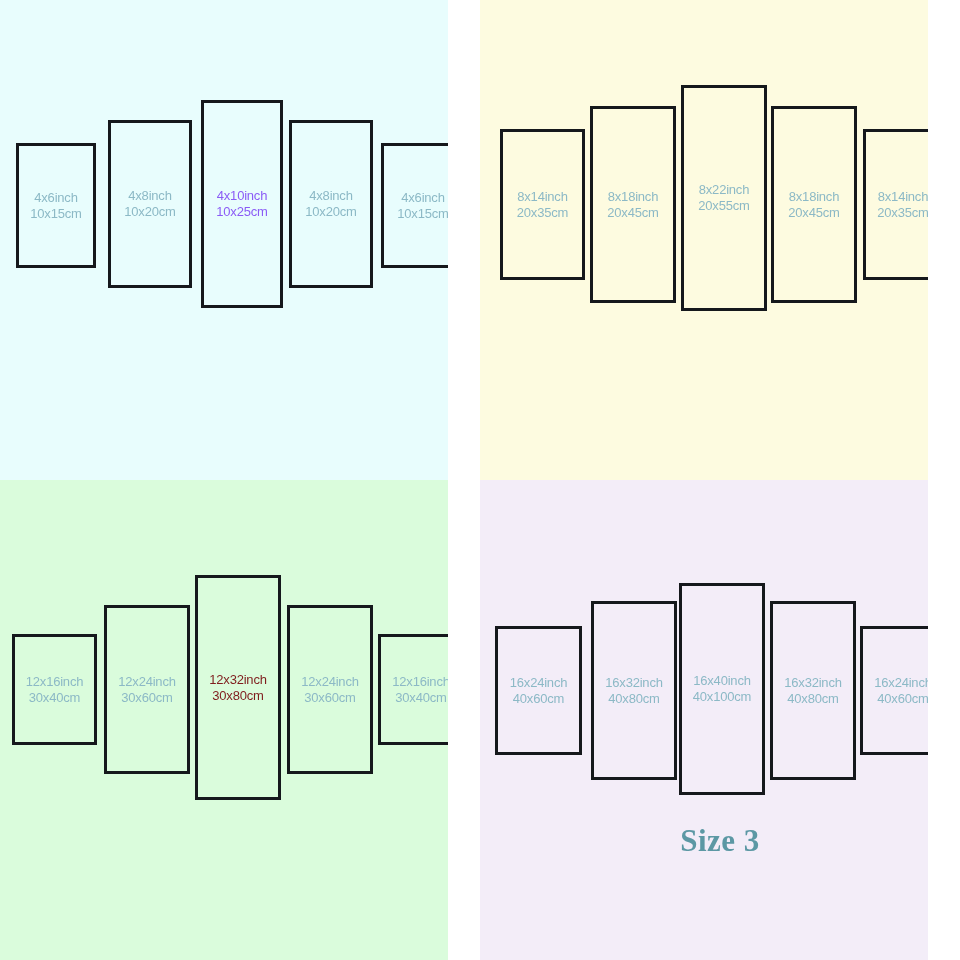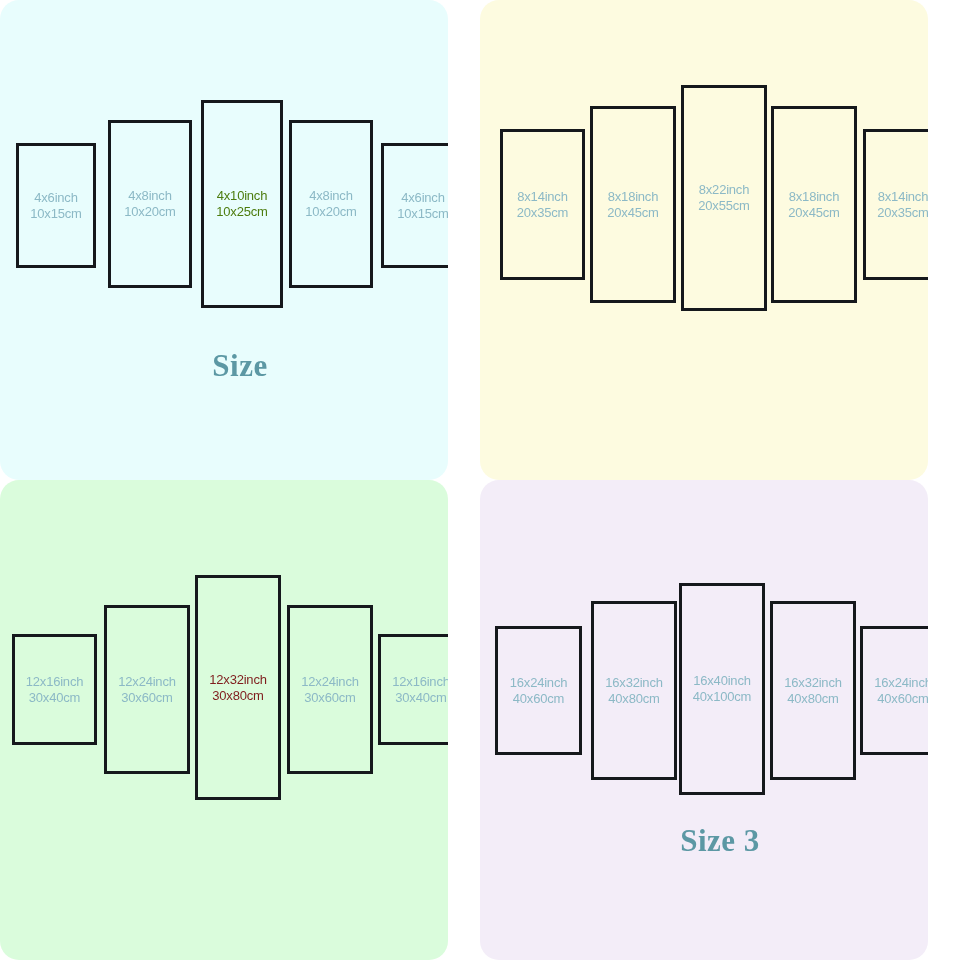--- a/index.html
+++ b/index.html
@@ -19,21 +19,20 @@
     height: 960px;
     display: grid;
     grid-template-columns: 480px 480px;
     grid-template-rows: 480px 480px;
   }
   .quadrant {
     position: relative;
     width: 448px;
     height: 480px;
     overflow: hidden;
-    border-radius: 19px;
   }
   .panel-stage {
     position: absolute;
     left: 0;
     top: 0;
     width: 480px;
     height: 480px;
   }
   .panel {
     position: absolute;
@@ -76,30 +75,29 @@
 <div id="chart-root">
     <div class="quadrant" style="background: rgb(232, 253, 253);">
       <div class="panel-stage">
         <div class="panel" style="left: 16px; top: 143px; width: 80px; height: 125px; border-color: rgb(21, 24, 28);">
           <div class="panel-label" style="color: rgb(140, 185, 198);"><span>4x6inch</span><span class="line2">10x15cm</span></div>
         </div>
         <div class="panel" style="left: 108px; top: 120px; width: 84px; height: 168px; border-color: rgb(21, 24, 28);">
           <div class="panel-label" style="color: rgb(140, 185, 198);"><span>4x8inch</span><span class="line2">10x20cm</span></div>
         </div>
         <div class="panel" style="left: 201px; top: 100px; width: 82px; height: 208px; border-color: rgb(21, 24, 28);">
-          <div class="panel-label" style="color: #4d7c0f;"><span>4x10inch</span><span class="line2">10x25cm</span></div>
+          <div class="panel-label" style="color: #8b5cf6;"><span>4x10inch</span><span class="line2">10x25cm</span></div>
         </div>
         <div class="panel" style="left: 289px; top: 120px; width: 84px; height: 168px; border-color: rgb(21, 24, 28);">
           <div class="panel-label" style="color: rgb(140, 185, 198);"><span>4x8inch</span><span class="line2">10x20cm</span></div>
         </div>
         <div class="panel" style="left: 381px; top: 143px; width: 84px; height: 125px; border-color: rgb(21, 24, 28);">
           <div class="panel-label" style="color: rgb(140, 185, 198);"><span>4x6inch</span><span class="line2">10x15cm</span></div>
         </div>
       </div>
-      <div class="quadrant-title" style="top: 348px; color: rgb(92, 152, 164);">Size</div>
     </div>
     <div class="quadrant" style="background: rgb(253, 251, 224);">
       <div class="panel-stage">
         <div class="panel" style="left: 20px; top: 129px; width: 85px; height: 151px; border-color: rgb(21, 24, 28);">
           <div class="panel-label" style="color: rgb(140, 185, 198);"><span>8x14inch</span><span class="line2">20x35cm</span></div>
         </div>
         <div class="panel" style="left: 110px; top: 106px; width: 86px; height: 197px; border-color: rgb(21, 24, 28);">
           <div class="panel-label" style="color: rgb(140, 185, 198);"><span>8x18inch</span><span class="line2">20x45cm</span></div>
         </div>
         <div class="panel" style="left: 201px; top: 85px; width: 86px; height: 226px; border-color: rgb(21, 24, 28);">

